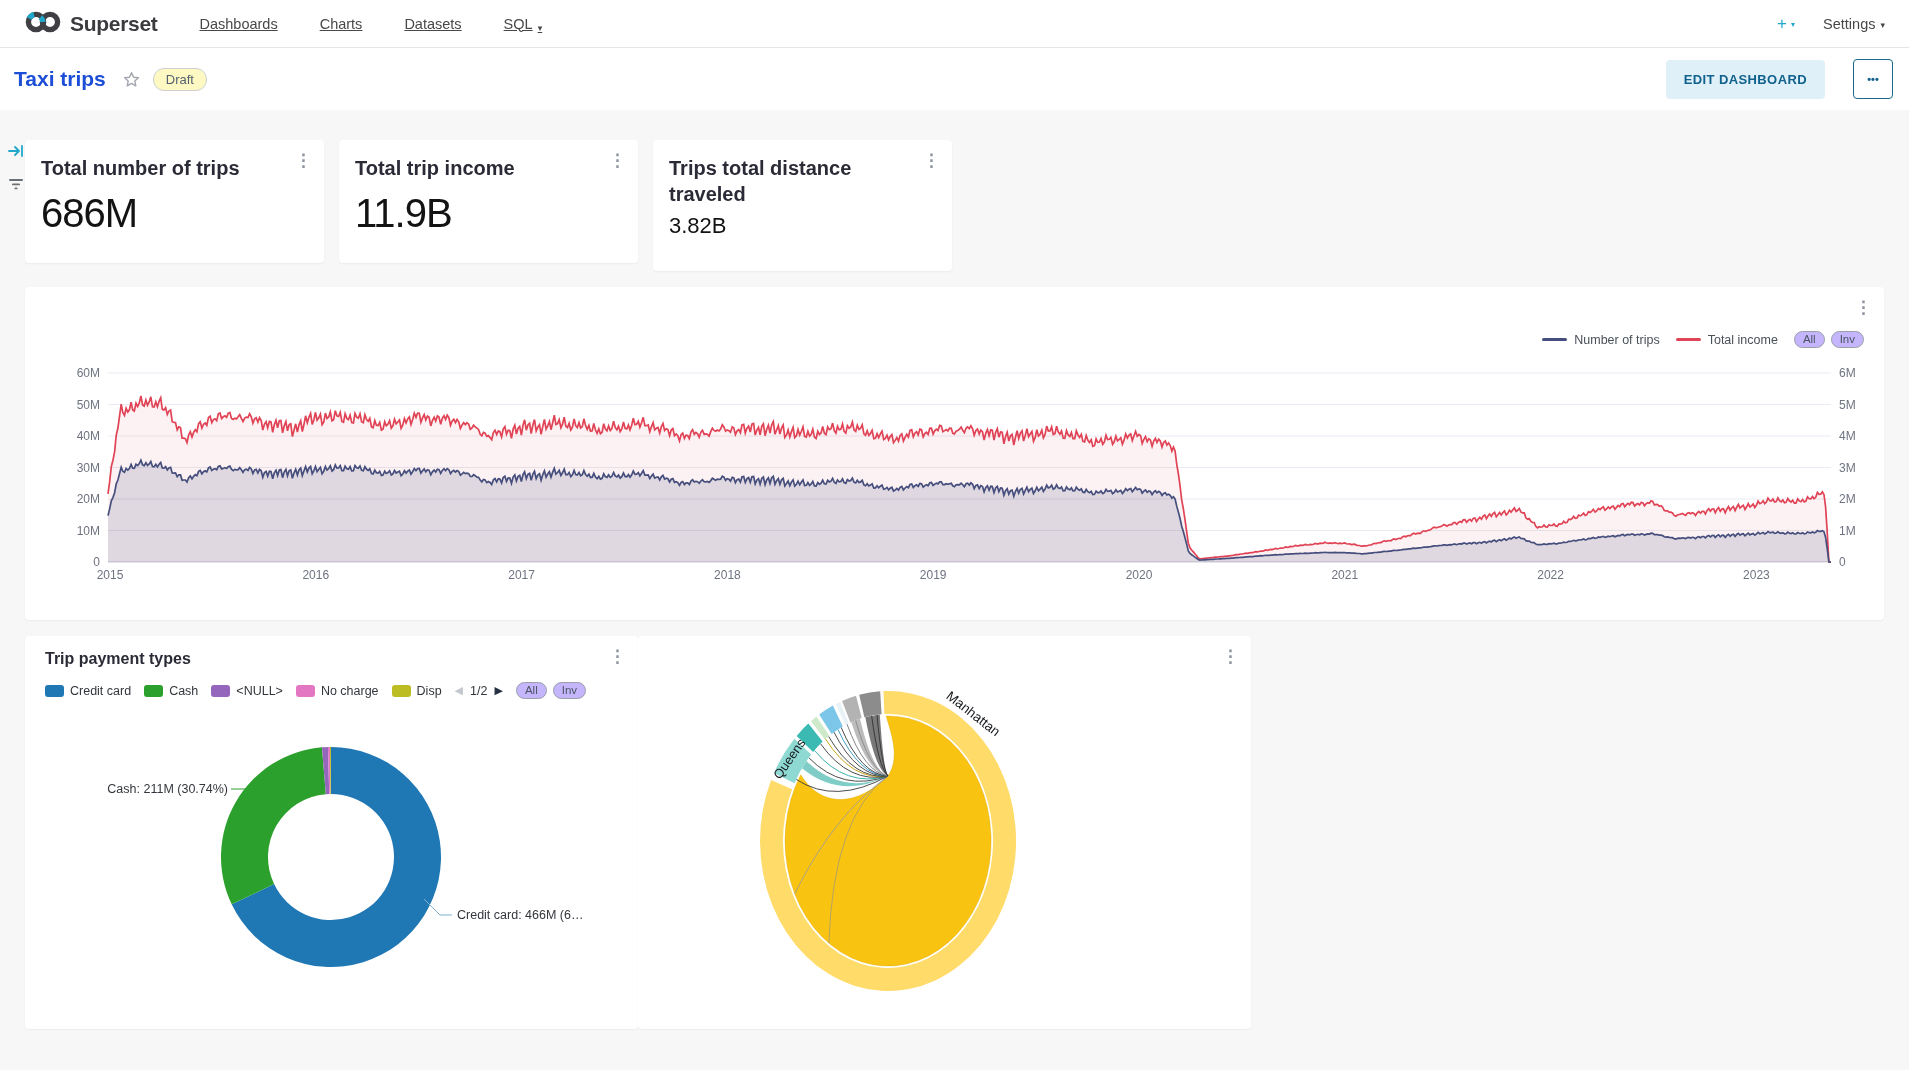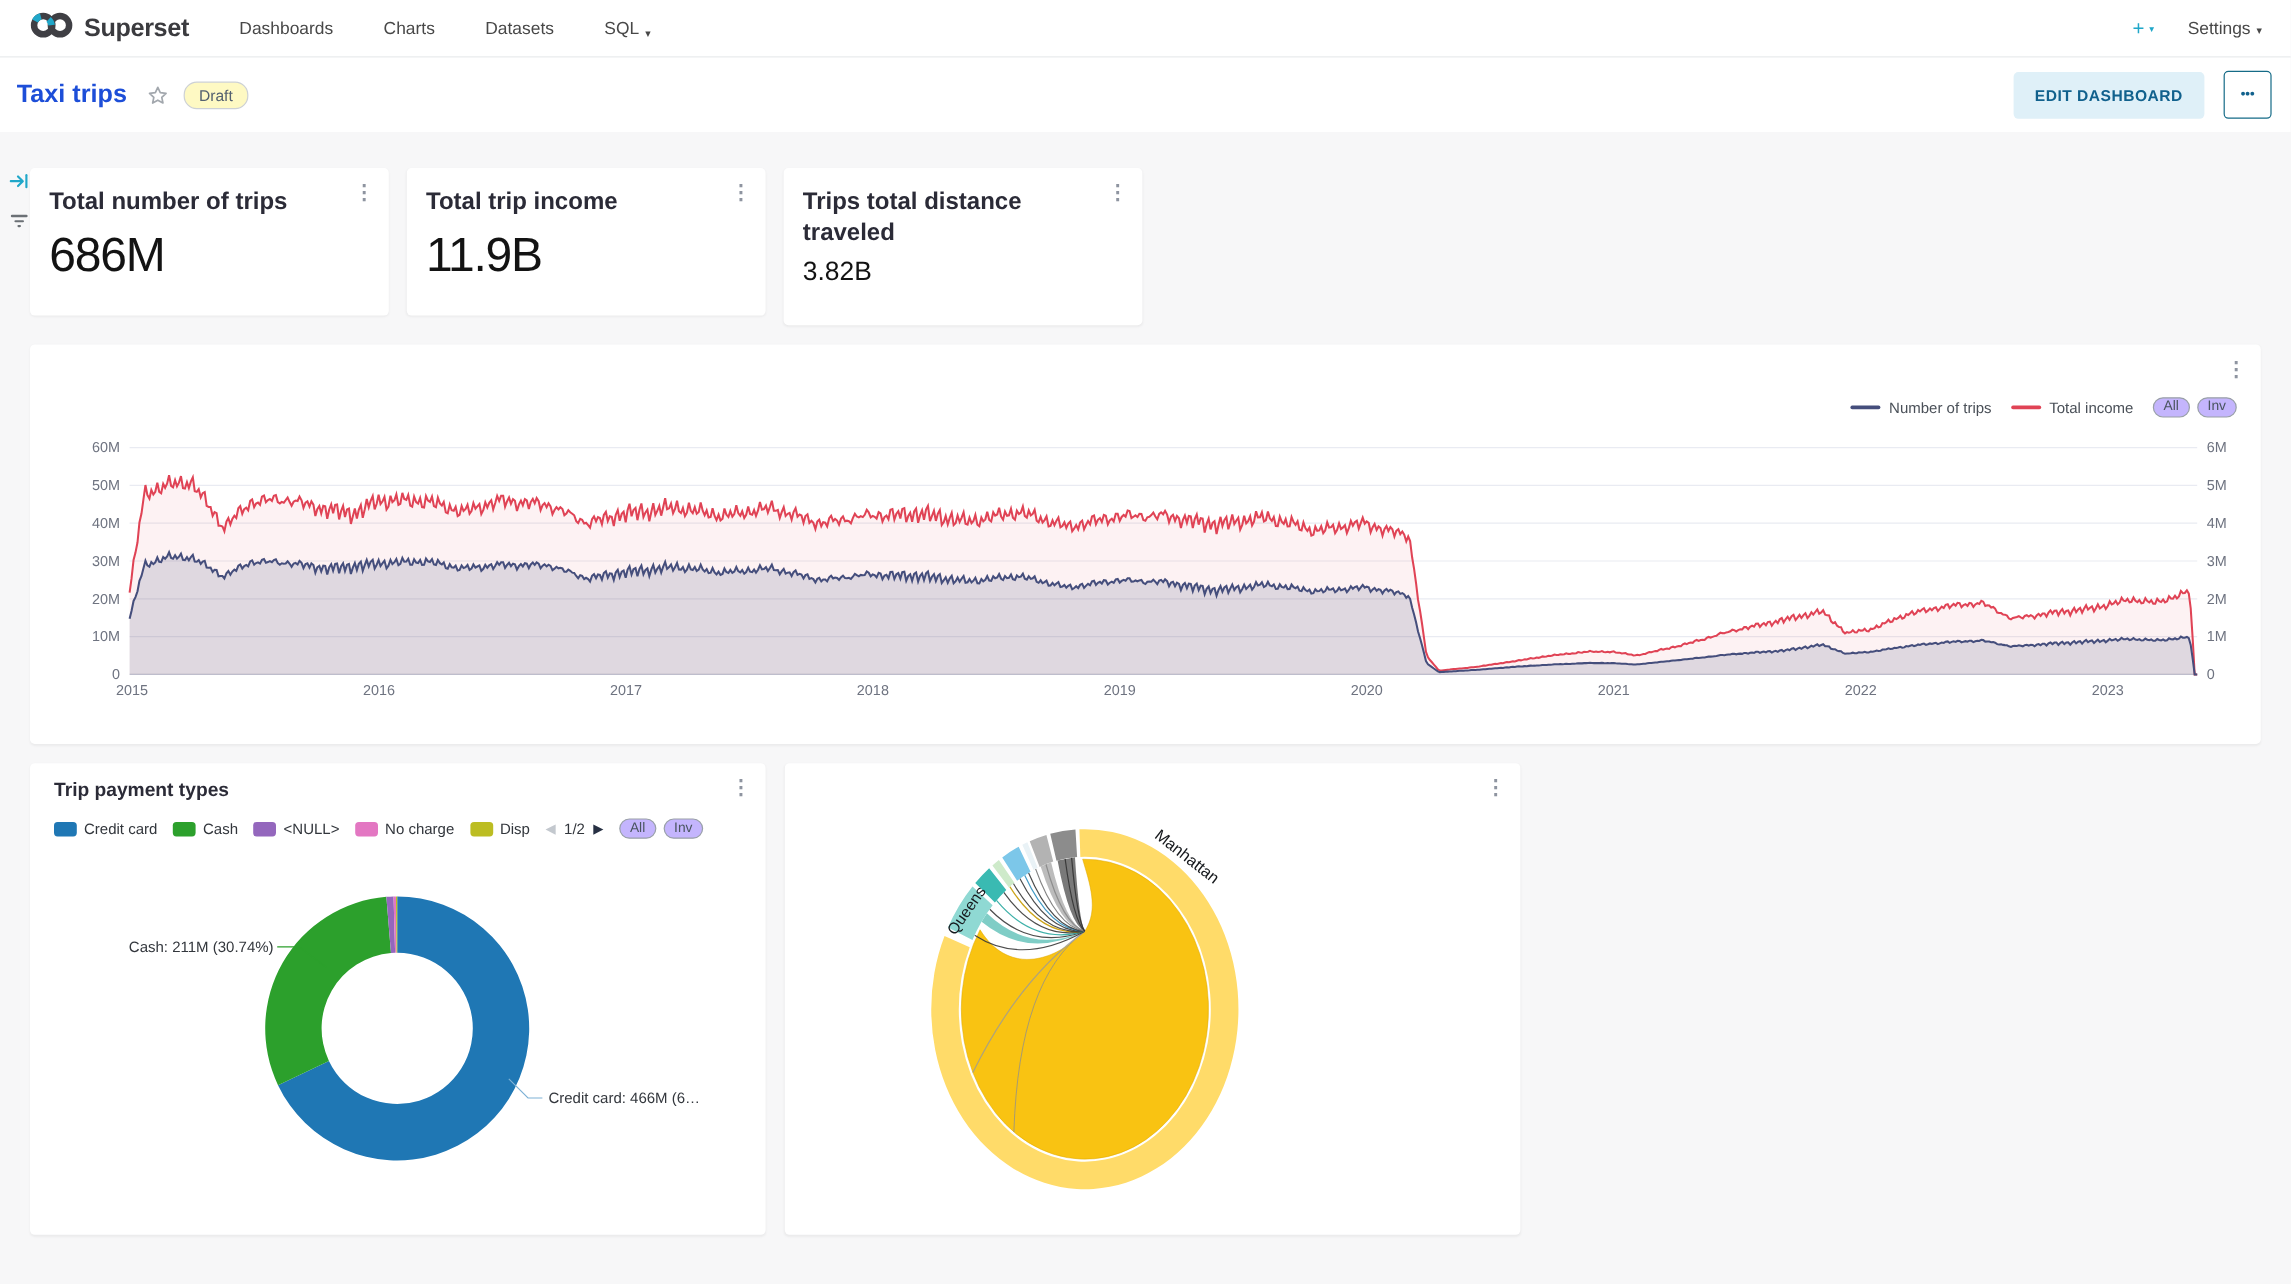--- a/index.html
+++ b/index.html
@@ -5,34 +5,34 @@
   * { box-sizing: border-box; margin: 0; padding: 0; }
   html,body { width:1909px; height:1070px; overflow:hidden;
     font-family:"Liberation Sans", sans-serif; background:#f7f7f8; }
 
   
   .navbar { height:48px; background:#fff; border-bottom:1px solid #e3e6e8;
     display:flex; align-items:center; padding:0 24px; }
   .brand { display:flex; align-items:center; gap:8px; }
   .brand-name { font-size:21px; font-weight:700; color:#3b3b3f; letter-spacing:-0.3px; }
   .nav-items { display:flex; align-items:center; margin-left:42px; gap:42px; }
-  .nav-item { font-size:14.5px; color:#484848; cursor:pointer; display:flex; align-items:flex-end; gap:5px; }
+  .nav-item { font-size:14.5px; color:#484848; cursor:pointer; display:flex; align-items:flex-end; gap:5px;text-decoration:underline; }
   .caret { font-size:9px; color:inherit; transform:translateY(1px); }
   .nav-right { margin-left:auto; display:flex; align-items:center; gap:28px; }
   .plus-btn { color:#20a7c9; font-size:17px; display:flex; align-items:center; gap:4px; cursor:pointer;}
   .plus-btn .caret{ font-size:8px; }
   .settings { font-size:14.5px; color:#484848; display:flex; align-items:center; gap:5px; cursor:pointer;}
 
   
   .dash-header { height:62px; background:#fff; display:flex; align-items:center; padding:0 16px 0 14px; }
   .dash-title { font-size:21px; font-weight:700; color:#1d4ed8; }
   .fave-star { margin-left:16px; cursor:pointer; display:flex; }
   .draft-badge { margin-left:12px; font-size:13px; color:#546170; background:#fef9c3;
     border:1px solid #cdd1d5; border-radius:11px; padding:3px 12px; }
-  .header-right { margin-left:auto; display:flex; align-items:center; gap:16px; }
+  .header-right { margin-left:auto; display:flex; align-items:center; gap:28px; }
   .edit-btn { background:#dff0f8; color:#11618d; font-size:13px; font-weight:700;
     letter-spacing:0.4px; border:none; border-radius:4px; padding:12px 18px; cursor:pointer; }
   .more-btn { width:40px; height:40px; background:#fff; border:1.5px solid #156b87; border-radius:4px;
     color:#11618d; font-size:11px; font-weight:700; cursor:pointer; line-height:1; }
 
   
   .main { position:relative; padding:30px 25px 0 25px; }
   .filter-rail { position:absolute; left:3px; top:32px; width:26px; display:flex;
     flex-direction:column; align-items:center; gap:16px; }
   .rail-icon { cursor:pointer; display:flex; }
@@ -51,21 +51,21 @@
 
   .trend-card { margin-top:16px; width:1859px; height:333px; padding:14px 20px; }
   .trend-legend { position:absolute; top:44px; right:20px; display:flex; align-items:center; gap:16px; }
   .legend-line-item { display:flex; align-items:center; gap:7px; font-size:12.5px; color:#4a5058; cursor:pointer;}
   .line-swatch { width:25px; height:3px; border-radius:2px; }
   .pill-btn { border:1px solid #99a0a8; border-radius:10px; font-size:11.5px; color:#4a5560;
     padding:1px 8px 2px; background:#c4b5fd; cursor:pointer; }
   .pill-group { display:flex; gap:6px; }
   .chart-svg { position:absolute; left:0; top:0; pointer-events:none; }
 
-  .bottom-row { display:flex; gap:16px; margin-top:16px; }
+  .bottom-row { display:flex; margin-top:16px; }
   .half-card { width:613px; height:393px; padding:14px 20px; }
   .pay-legend { display:flex; align-items:center; gap:13px; margin-top:14px; position:relative; z-index:2; }
   .pay-item { display:flex; align-items:center; gap:6px; font-size:12.5px; color:#32363c; cursor:pointer; }
   .pay-swatch { width:19px; height:12px; border-radius:3px; }
   .pager { display:flex; align-items:center; gap:7px; font-size:12.5px; color:#32363c; }
   .pager .prev { color:#c3c8ce; font-size:11px; cursor:pointer; }
   .pager .next { color:#273043; font-size:11px; cursor:pointer; }
 </style>
 </head>
 <body>

